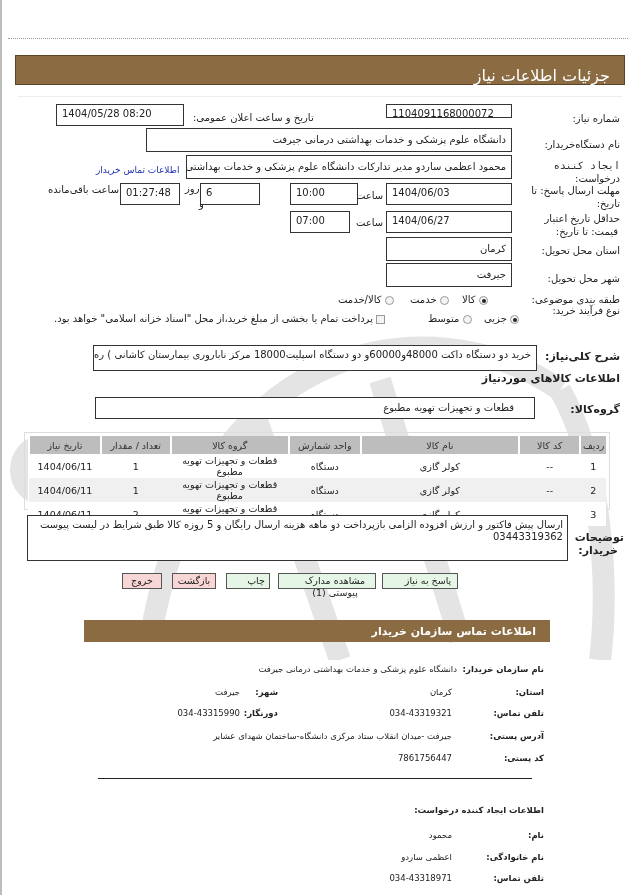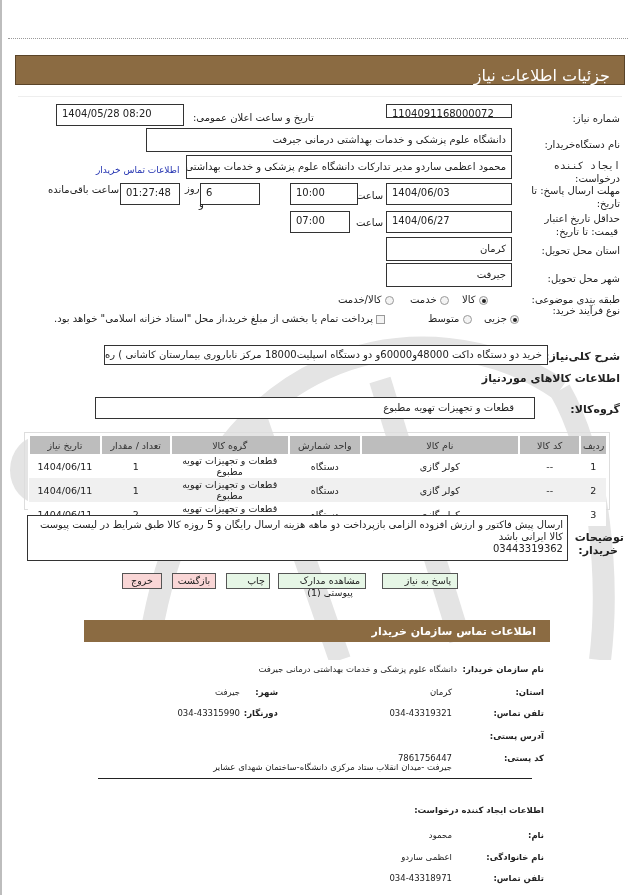--- a/index.html
+++ b/index.html
@@ -104,21 +104,21 @@
 <span class="lbl" style="left:462px; top:294px;"><span class="radio on"></span> <span>کالا</span></span>
 <span class="lbl" style="left:410px; top:294px;"><span class="radio"></span> <span>خدمت</span></span>
 <span class="lbl" style="left:338px; top:294px;"><span class="radio"></span> <span>کالا/خدمت</span></span>
 
 <span class="lbl" style="right:14px; top:297px;margin-top:8px;">نوع فرآیند خرید:</span>
 <span class="lbl" style="left:484px; top:313px;"><span class="radio on"></span> <span>جزیی</span></span>
 <span class="lbl" style="left:428px; top:313px;text-align:center;"><span class="radio"></span> <span>متوسط</span></span>
 <span class="lbl" style="left:54px; top:313px;"><span class="chk"></span> <span>پرداخت تمام یا بخشی از مبلغ خرید،از محل "اسناد خزانه اسلامی" خواهد بود.</span></span>
 
 <span class="lbl bold" style="right:14px; top:350px;">شرح کلی‌نیاز:</span>
-<div class="box" style="left:104px; top:345px; width:444px; height:20px; padding-top:3px;">خرید دو دستگاه داکت 48000و60000و دو دستگاه  اسپلیت18000 مرکز  ناباروری  بیمارستان کاشانی ) ره)</div>
+<div class="box" style="left:93px; top:345px; width:444px; height:26px; padding-top:3px;">خرید دو دستگاه داکت 48000و60000و دو دستگاه  اسپلیت18000 مرکز  ناباروری  بیمارستان کاشانی ) ره)</div>
 <span class="lbl bold" style="right:14px; top:372px;">اطلاعات کالاهای موردنیاز</span>
 
 <span class="lbl bold" style="right:14px; top:403px;">گروه‌کالا:</span>
 <div class="box" style="left:95px; top:397px; width:440px; height:22px; padding:4px 20px 0 5px;">قطعات و تجهیزات تهویه مطبوع</div>
 
 <div class="table-frame"></div>
 <table class="items">
   <thead>
     <tr>
       <th style="width:22px;">ردیف</th>
@@ -158,26 +158,25 @@
       <td>2</td>
       <td>1404/06/11</td>
     </tr>
   </tbody>
 </table>
 
 <span class="lbl bold" style="right:10px; top:531px;">توضیحات</span>
 <span class="lbl bold" style="right:16px; top:544px;">خریدار:</span>
 <div class="box" style="left:27px; top:515px; width:541px; height:46px; padding:3px 4px; white-space:normal; line-height:12px;">
   <div>ارسال پیش فاکتور و ارزش افزوده الزامی  بازپرداخت دو ماهه   هزینه ارسال رایگان و 5 روزه  کالا طبق  شرایط در لیست  پیوست</div>
-  <div>کالا ایرانی باشد</div>
   <div>03443319362</div>
 </div>
 
 <div class="btn green" style="left:382px; width:76px;">پاسخ به نیاز</div>
-<div class="btn green" style="left:278px; width:88px;">مشاهده مدارک پیوستی (1)</div>
+<div class="btn green" style="left:278px; width:98px;">مشاهده مدارک پیوستی (1)</div>
 <div class="btn green" style="left:226px; width:44px;">چاپ</div>
 <div class="btn pink" style="left:172px; width:44px;">بازگشت</div>
 <div class="btn pink" style="left:122px; width:40px;">خروج</div>
 
 <div class="contact-bar">
   <span>اطلاعات تماس سازمان خریدار</span>
 </div>
 
 <span class="c-lbl" style="right:90px; top:664px;">نام سازمان خریدار:</span>
 <span class="c-val" style="right:177px; top:664px;">دانشگاه علوم پزشکی و خدمات بهداشتی درمانی جیرفت</span>
@@ -186,21 +185,21 @@
 <span class="c-val" style="right:182px; top:687px;">کرمان</span>
 <span class="c-lbl" style="right:356px; top:687px;">شهر:</span>
 <span class="c-val" style="right:394px; top:687px;">جیرفت</span>
 
 <span class="c-lbl" style="right:90px; top:708px;">تلفن تماس:</span>
 <span class="c-val" style="right:182px; top:708px; direction:ltr;">034-43319321</span>
 <span class="c-lbl" style="right:356px; top:708px;">دورنگار:</span>
 <span class="c-val" style="right:394px; top:708px; direction:ltr;">034-43315990</span>
 
 <span class="c-lbl" style="right:90px; top:731px;">آدرس پستی:</span>
-<span class="c-val" style="right:182px; top:762px;">جیرفت -میدان انقلاب ستاد مرکزی دانشگاه-ساختمان شهدای عشایر</span>
+<span class="c-val" style="right:182px; top:731px;">جیرفت -میدان انقلاب ستاد مرکزی دانشگاه-ساختمان شهدای عشایر</span>
 
 <span class="c-lbl" style="right:90px; top:753px;">کد پستی:</span>
 <span class="c-val" style="right:182px; top:753px;">7861756447</span>
 
 <div class="hr"></div>
 
 <span class="c-lbl" style="right:90px; top:805px;">اطلاعات ایجاد کننده درخواست:</span>
 
 <span class="c-lbl" style="right:90px; top:830px;">نام:</span>
 <span class="c-val" style="right:182px; top:830px;">محمود</span>

